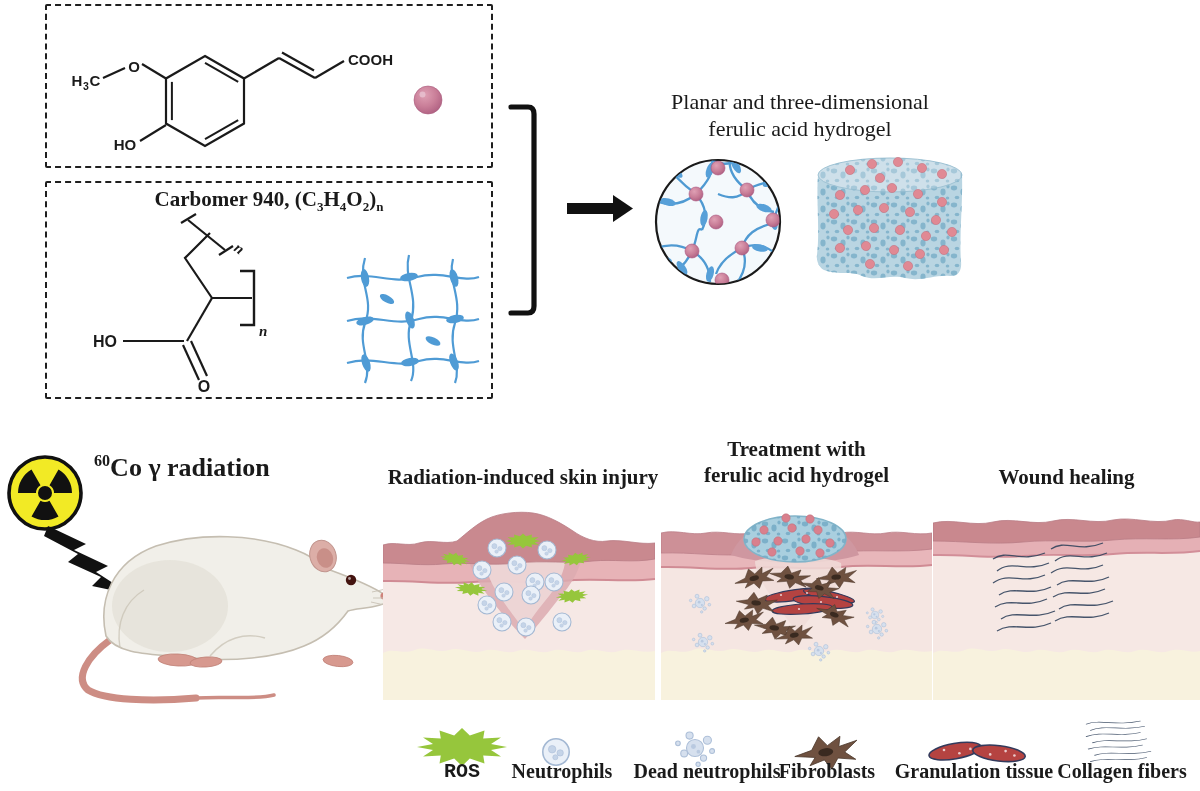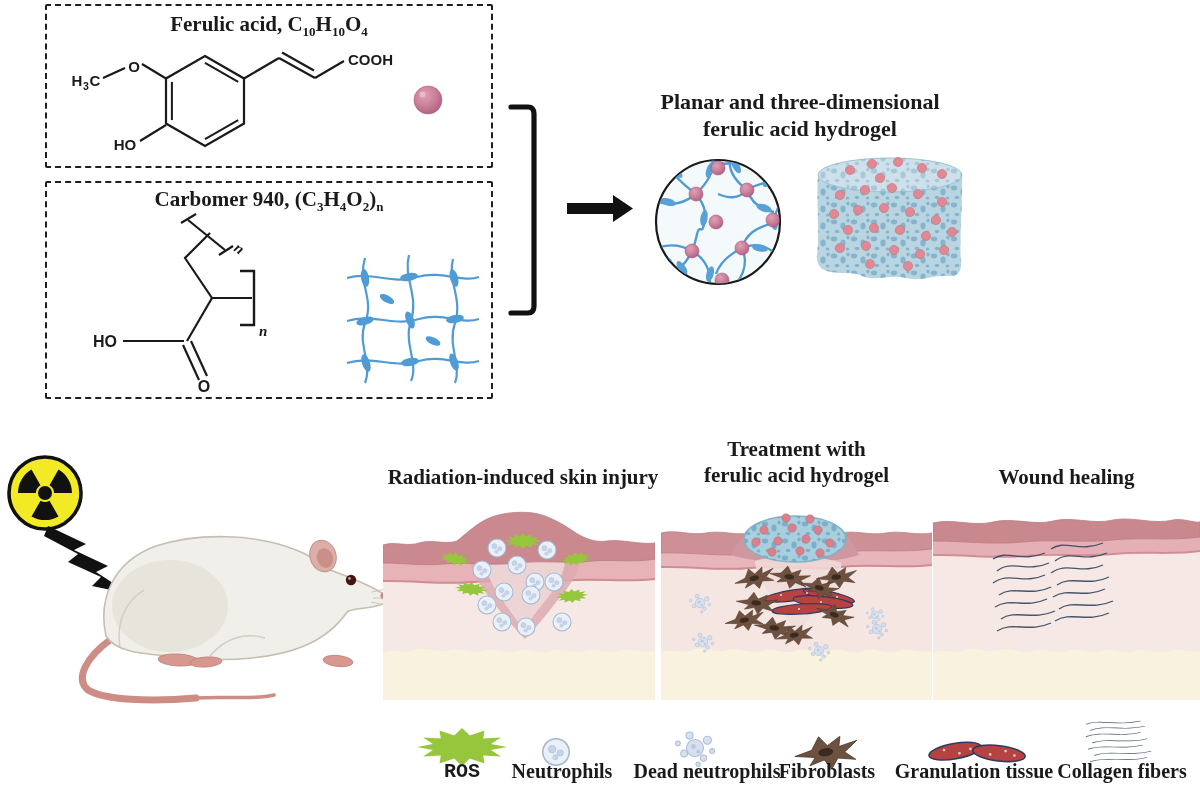--- a/index.html
+++ b/index.html
@@ -2,21 +2,21 @@
 <html><head>
 <meta charset="utf-8">
 <style>
   html,body{margin:0;padding:0;background:#fff;}
   #page{position:relative;width:1200px;height:791px;background:#ffffff;overflow:hidden;
         font-family:"Liberation Serif","DejaVu Serif",serif;color:#1a1a1a;}
   .abs{position:absolute;}
   .dashed-box{position:absolute;border:2.5px dashed #1f1f1f;border-radius:2px;background:#fff;}
   .box-title{position:absolute;left:0;right:0;text-align:center;font-weight:bold;font-size:21px;}
   .box-title sub{font-size:0.62em;}
-  .heading{position:absolute;text-align:center;font-weight:bold;font-size:22px;line-height:27px;}
+  .heading{position:absolute;text-align:center;font-weight:normal;font-size:22px;line-height:27px;}
   .panel-title{position:absolute;display:flex;flex-direction:column;justify-content:flex-end;
                text-align:center;font-weight:bold;font-size:21px;line-height:26px;height:56px;}
   .rad-label{position:absolute;font-weight:bold;font-size:26px;}
   .rad-label sup{font-size:0.62em;}
   .leg-label{position:absolute;text-align:center;font-weight:bold;font-size:20px;top:760px;}
   svg text{font-family:"Liberation Sans","DejaVu Sans",sans-serif;font-weight:bold;fill:#1a1a1a;}
   svg text.nlab{font-family:"Liberation Serif","DejaVu Serif",serif;font-style:italic;}
 </style>
 </head>
 <body>
@@ -78,21 +78,20 @@
       <path d="M0,32 C16,20 30,34 52,24"></path>
           <path d="M6,44 C20,34 38,46 58,36"></path>
       <path d="M2,56 C18,46 32,58 54,48"></path>
           <path d="M8,68 C22,58 40,70 62,60"></path>
       <path d="M4,80 C20,70 36,82 58,72"></path>
     </g>
   </defs>
 </svg>
 
 <div class="dashed-box" style="left:45px;top:4px;width:444px;height:160px;">
-  <div class="box-title" style="top:6px;"><span>Ferulic acid, C</span><sub>10</sub><span>H</span><sub>10</sub><span>O</span><sub>4</sub></div>
   <svg class="abs" style="left:0;top:0;" width="440" height="156" viewBox="0 0 440 156">
     <g stroke="#1a1a1a" stroke-width="2.2" fill="none">
       <polygon points="158,50 197,72.5 197,117.5 158,140 119,117.5 119,72.5"></polygon>
       <g stroke-width="2">
         <line x1="158" y1="56.8" x2="191.2" y2="75.9"></line>
         <line x1="191.2" y1="114.1" x2="158" y2="133.2"></line>
         <line x1="124.9" y1="114.1" x2="124.9" y2="75.9"></line>
       </g>
       <line x1="119" y1="72.5" x2="95" y2="58"></line>
       <line x1="56" y1="72" x2="78" y2="62"></line>
@@ -265,20 +264,21 @@
 <svg class="abs" style="left:4px;top:452px;" width="82" height="82">
   <circle cx="41" cy="41" r="36" fill="#f2ea25" stroke="#111" stroke-width="3.6"></circle>
   <g fill="#111">
     <path d="M54.5,64.4 A27,27 0 0 1 27.5,64.4 L36.5,48.8 A9,9 0 0 0 45.5,48.8 Z"></path>
     <path d="M54.5,17.6 A27,27 0 0 1 68,41 L50,41 A9,9 0 0 0 45.5,33.2 Z"></path>
     <path d="M14,41 A27,27 0 0 1 27.5,17.6 L36.5,33.2 A9,9 0 0 0 32,41 Z"></path>
     <circle cx="41" cy="41" r="7"></circle>
   </g>
 </svg>
 
+<div class="rad-label" style="left:94px;top:452px;"><sup>60</sup><span>Co γ radiation</span></div>
 
 <svg class="abs" style="left:38px;top:518px;" width="100" height="85">
   <polygon points="10,8 48,26 36,32 70,48 58,54 92,76 54,68 63,59 30,44 40,36 6,18" fill="#111"></polygon>
 </svg>
 
 <svg class="abs" style="left:60px;top:528px;" width="345" height="185">
   <g fill="none" stroke="#cd8d84" stroke-linecap="round">
     <path d="M50,112 C28,128 14,150 28,162 C44,172 90,174 136,170" stroke-width="7"></path>
     <path d="M136,170 C166,168 196,172 214,167" stroke-width="3.5"></path>
   </g>

